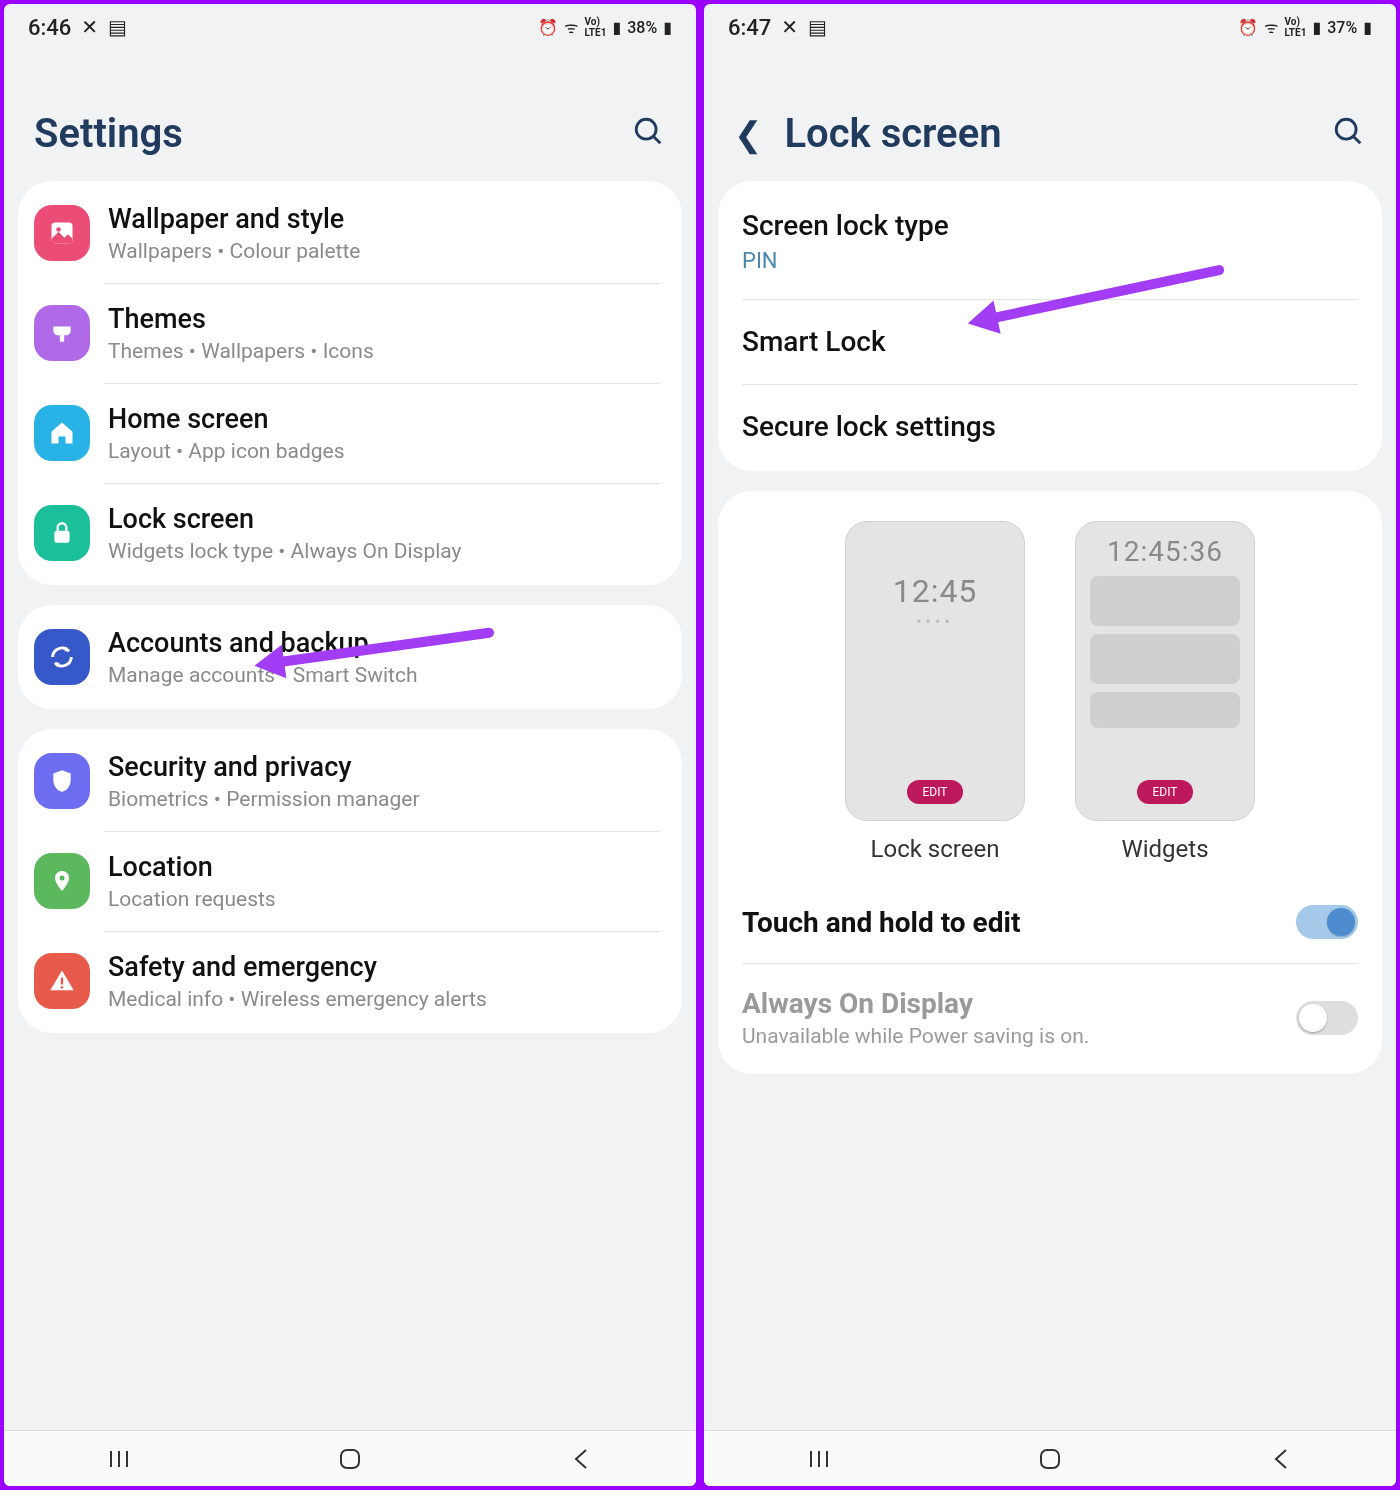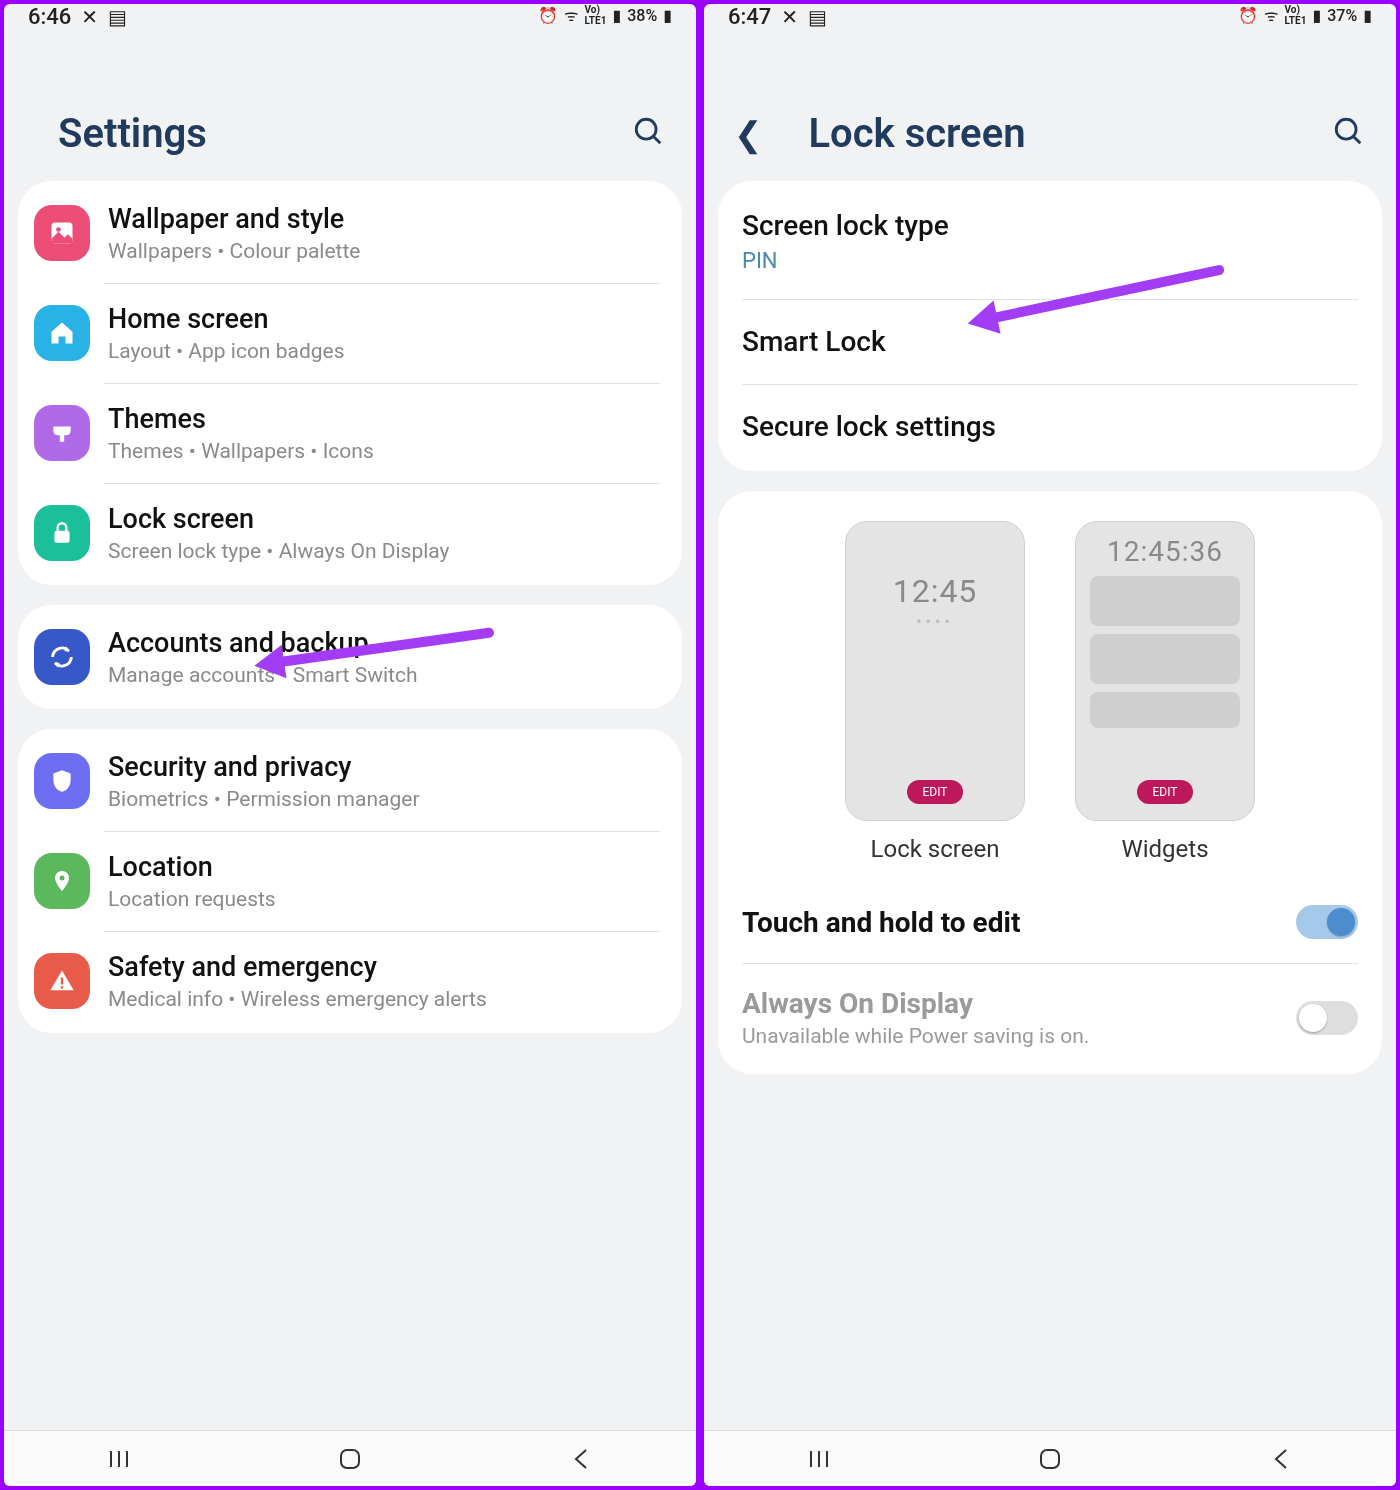--- a/index.html
+++ b/index.html
@@ -18,40 +18,39 @@
     border-radius: 6px;
     display: flex;
     flex-direction: column;
     overflow: hidden;
     position: relative;
   }
   .statusbar {
     height: 46px;
     display: flex;
     justify-content: space-between;
-    align-items: flex-start;
+    align-items: center;
     padding: 0 24px;
     font-size: 20px;
     color: #222;
     font-weight: 500;
   }
   .statusbar .time { font-size: 22px; }
   .status-icons { display: flex; align-items: center; gap: 6px; font-size: 16px; }
   .status-left { display: flex; align-items: center; gap: 10px; }
   .header {
     padding: 60px 30px 24px 30px;
     display: flex;
     align-items: center;
     justify-content: space-between;
   }
   .header-title {
     font-size: 40px;
     font-weight: 600;
     color: #213b5e;
-    margin-left: 24px;
   }
   .back-arrow {
     font-size: 34px;
     color: #213b5e;
     margin-right: 22px;
   }
   .header-left { display: flex; align-items: center; }
   .search-btn svg { width: 34px; height: 34px; }
   .scroll { flex: 1; overflow: hidden; padding: 0 14px; }
   .card {
@@ -212,51 +211,51 @@
               <circle cx="9" cy="9" r="2" fill="#ec4d76"></circle>
               <path d="M3 17 L9 11 L14 16 L17 13 L21 17 V21 H3 Z" fill="#ec4d76"></path>
             </svg>
           </div>
         <div class="item-text">
             <div class="t1">Wallpaper and style</div>
             <div class="t2">Wallpapers  •  Colour palette</div>
           </div>
       </div>
       <div class="item">
+        <div class="icon-wrap" style="background: rgb(176, 106, 232);">
+            <svg width="26" height="26" viewBox="0 0 24 24" fill="#fff">
+              <path d="M4 6 h16 v4 a4 4 0 0 1 -4 4 h-2 v6 h-4 v-6 h-2 a4 4 0 0 1 -4 -4 Z"></path>
+            </svg>
+          </div>
+        <div class="item-text">
+            <div class="t1">Themes</div>
+            <div class="t2">Themes  •  Wallpapers  •  Icons</div>
+          </div>
+      </div>
+      <div class="item">
         <div class="icon-wrap" style="background: rgb(41, 178, 230);">
             <svg width="28" height="28" viewBox="0 0 24 24" fill="#fff">
               <path d="M12 3 L21 11 V21 H15 V15 H9 V21 H3 V11 Z"></path>
             </svg>
           </div>
         <div class="item-text">
             <div class="t1">Home screen</div>
             <div class="t2">Layout  •  App icon badges</div>
-          </div>
-      </div>
-      <div class="item">
-        <div class="icon-wrap" style="background: rgb(176, 106, 232);">
-            <svg width="26" height="26" viewBox="0 0 24 24" fill="#fff">
-              <path d="M4 6 h16 v4 a4 4 0 0 1 -4 4 h-2 v6 h-4 v-6 h-2 a4 4 0 0 1 -4 -4 Z"></path>
-            </svg>
-          </div>
-        <div class="item-text">
-            <div class="t1">Themes</div>
-            <div class="t2">Themes  •  Wallpapers  •  Icons</div>
           </div>
       </div>
       <div class="item">
         <div class="icon-wrap" style="background: rgb(27, 191, 154);">
             <svg width="26" height="26" viewBox="0 0 24 24" fill="#fff">
               <rect x="5" y="10" width="14" height="11" rx="2"></rect>
               <path d="M8 10 V7 a4 4 0 0 1 8 0 V10" stroke="#fff" stroke-width="2.2" fill="none"></path>
             </svg>
           </div>
         <div class="item-text">
             <div class="t1">Lock screen</div>
-            <div class="t2">Screen lock type  •  Always On Display</div>
+            <div class="t2">Widgets lock type  •  Always On Display</div>
           </div>
       </div>
     </div>
     <div class="card">
       <div class="item">
         <div class="icon-wrap" style="background: rgb(55, 88, 201);">
             <svg width="28" height="28" viewBox="0 0 24 24" fill="none" stroke="#fff" stroke-width="2.5">
               <path d="M4 12 a8 8 0 0 1 14 -5"></path>
               <path d="M20 12 a8 8 0 0 1 -14 5"></path>
               <path d="M16 3 L18 7 L14 7 Z" fill="#fff" stroke="none"></path>

